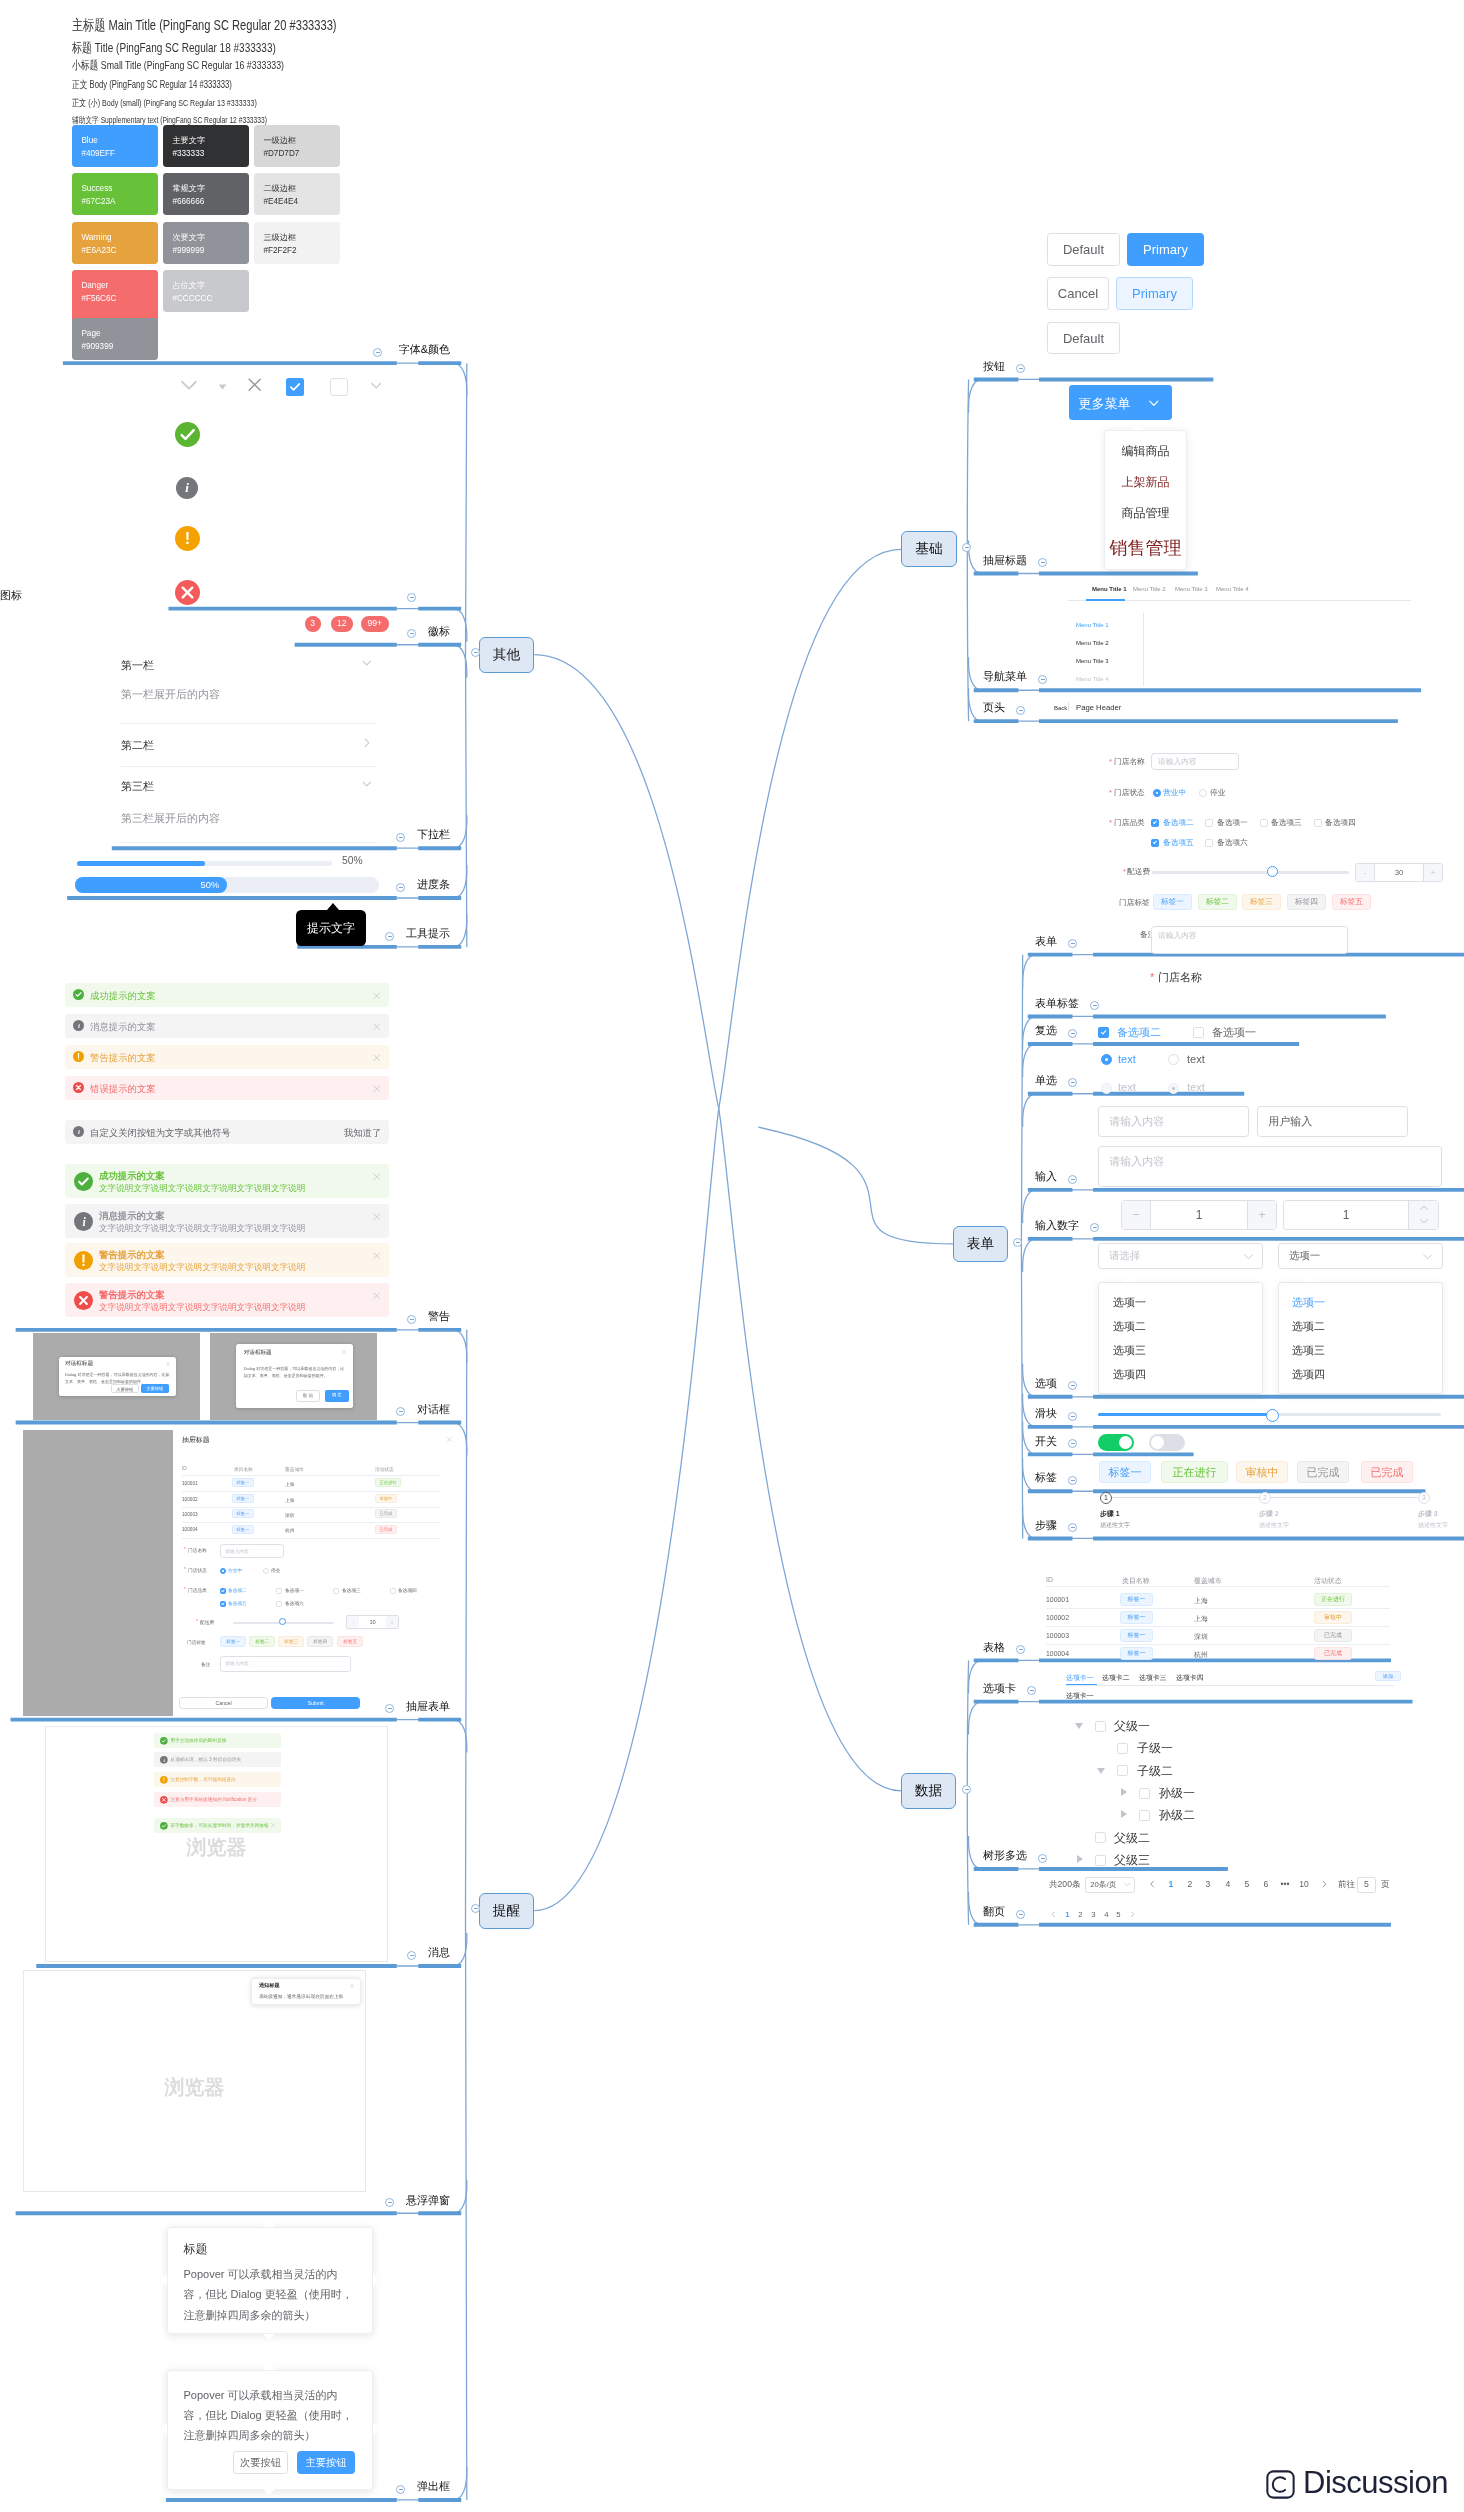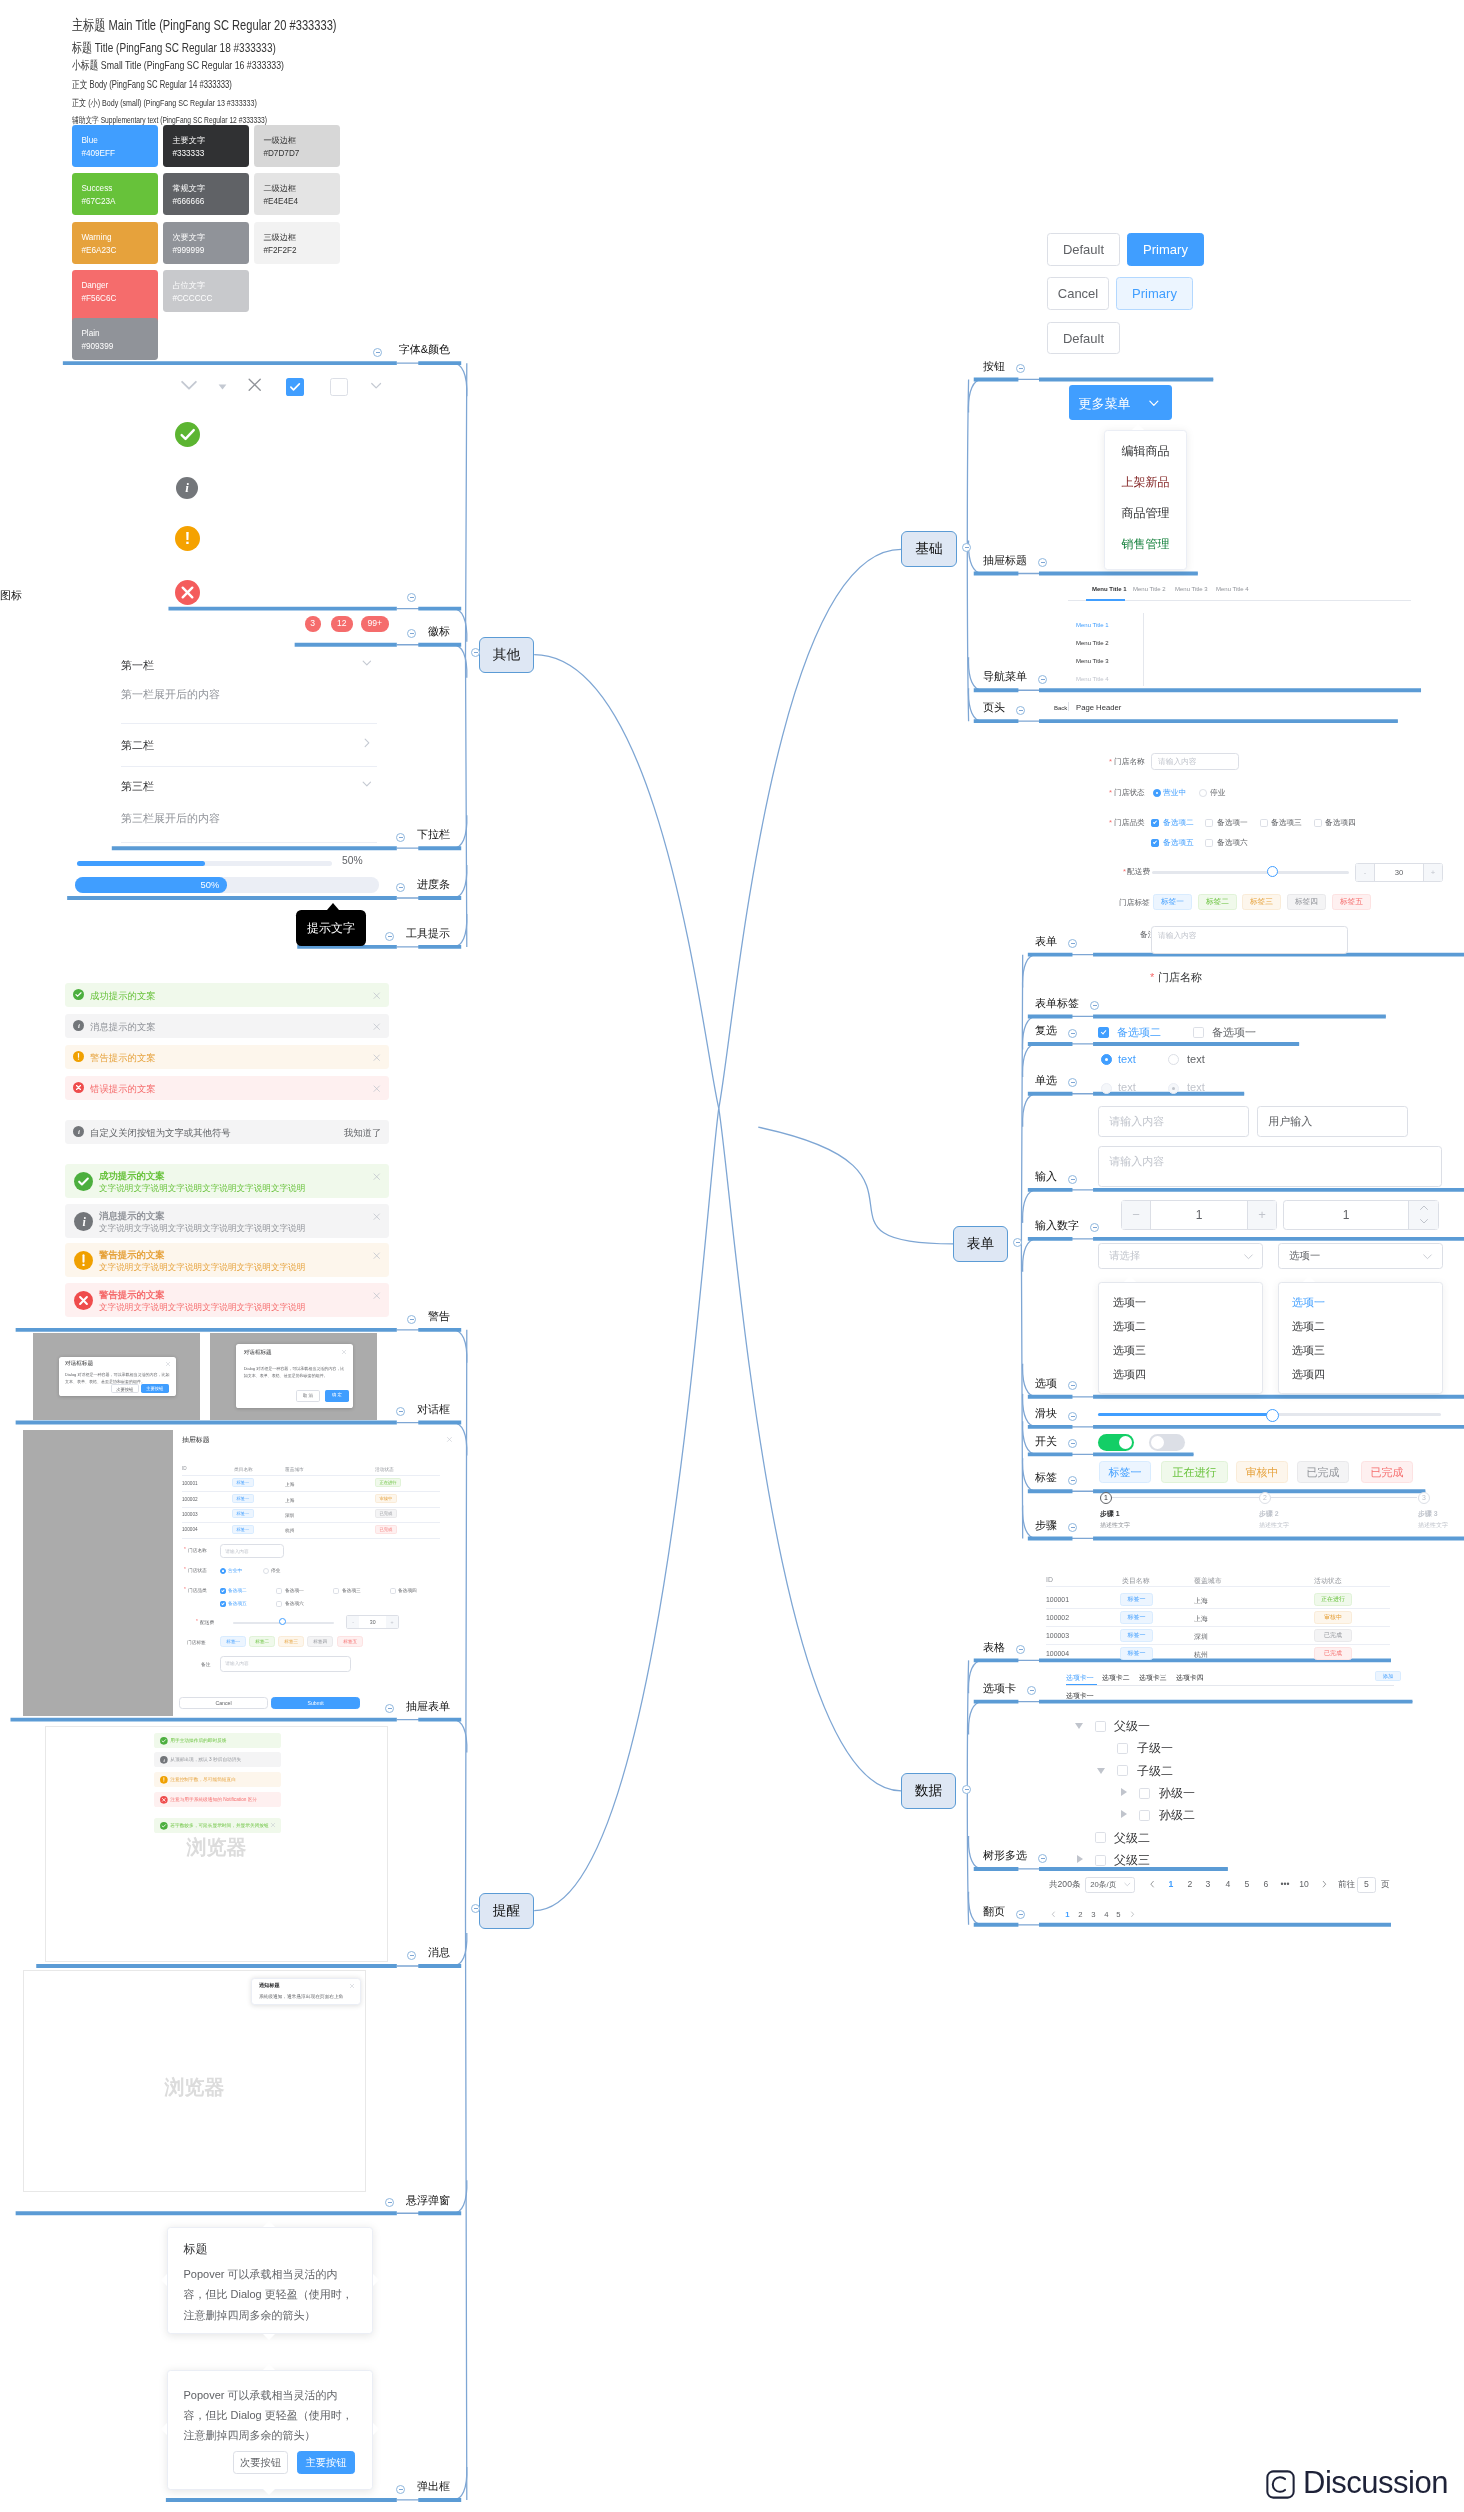--- a/index.html
+++ b/index.html
@@ -186,21 +186,21 @@
       </div>
 <div class="sw" style="left:72px;top:270px;width:86px;height:54px;background:#F56C6C;color:#ffffff">
         <b>Danger</b>
         <b>#F56C6C</b>
       </div>
 <div class="sw" style="left:163px;top:270px;width:86px;height:42px;background:#C8C9CC;color:#ffffff">
         <b>占位文字</b>
         <b>#CCCCCC</b>
       </div>
 <div class="sw" style="left:72px;top:318px;width:86px;height:42px;background:#909399;color:#ffffff">
-        <b>Plain</b>
+        <b>Page</b>
         <b>#909399</b>
       </div>
 </div>
 <div>
 <div class="abs" style="left:178px;top:374px;width:22px;height:22px">
         <svg width="22" height="22" viewBox="0 0 24 24" fill="none">
           <path d="M4.5 8.5 L12 16 L19.5 8.5" stroke="#C4C9D2" stroke-width="2" stroke-linecap="round" stroke-linejoin="round"></path>
         </svg>
       </div>
 <div class="abs" style="left:214px;top:378px;width:17px;height:17px">
@@ -616,21 +616,21 @@
           <svg width="13.7" height="13.7" viewBox="0 0 24 24" fill="none">
             <path d="M5 9 L12 16.5 L19 9" stroke="#fff" stroke-width="2.1" stroke-linecap="round" stroke-linejoin="round"></path>
           </svg>
         </span>
       </div>
 <div class="abs" style="left:1104px;top:430px;width:83px;height:140px;background:#fff;border:0.9px solid #EBEEF5;border-radius:3.4px;box-shadow:0 1.7px 8.6px rgba(0,0,0,.08);box-sizing:border-box"></div>
 <div class="abs" style="left:1132px;top:424px;width:0;height:0;border-left:6px solid transparent;border-right:6px solid transparent;border-bottom:6.9px solid #fff"></div>
 <div class="abs" style="left:1104px;top:443px;width:83px;text-align:center;font-size:12px;color:#303133">编辑商品</div>
 <div class="abs" style="left:1104px;top:474px;width:83px;text-align:center;font-size:12px;color:#7f1d1d">上架新品</div>
 <div class="abs" style="left:1104px;top:505px;width:83px;text-align:center;font-size:12px;color:#303133">商品管理</div>
-<div class="abs" style="left:1104px;top:536px;width:83px;text-align:center;font-size:12px;color:#15803d">销售管理</div>
+<div class="abs" style="left:1104px;top:536px;width:83px;text-align:center;font-size:18px;color:#7f1d1d">销售管理</div>
 </div>
 <div>
 <div class="abs" style="left:1068px;top:600px;width:343px;height:0.9px;background:#E4E7ED"></div>
 <div class="abs" style="left:1092px;top:586px;font-size:6px;color:#303133;font-weight:bold">Menu Title 1</div>
 <div class="abs" style="left:1133px;top:586px;font-size:6px;color:#909399;font-weight:normal">Menu Title 2</div>
 <div class="abs" style="left:1175px;top:586px;font-size:6px;color:#909399;font-weight:normal">Menu Title 3</div>
 <div class="abs" style="left:1216px;top:586px;font-size:6px;color:#909399;font-weight:normal">Menu Title 4</div>
 <div class="abs" style="left:1086px;top:599px;width:39px;height:1.7px;background:#409EFF"></div>
 <div class="abs" style="left:1076px;top:613px;width:68px;height:73px;border-right:0.9px solid #E4E7ED;box-sizing:border-box"></div>
 <div class="abs" style="left:1076px;top:622px;font-size:6px;color:#409EFF">Menu Title 1</div>

